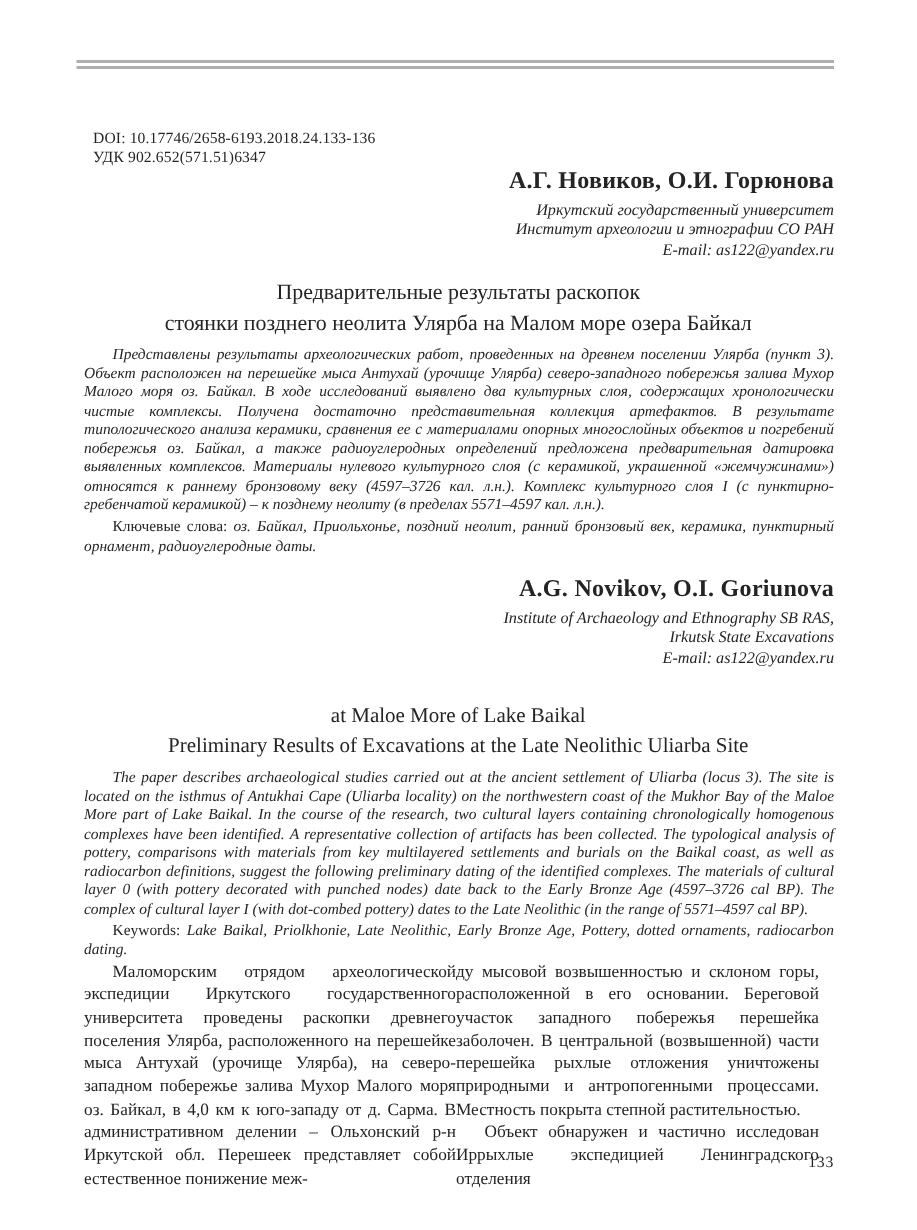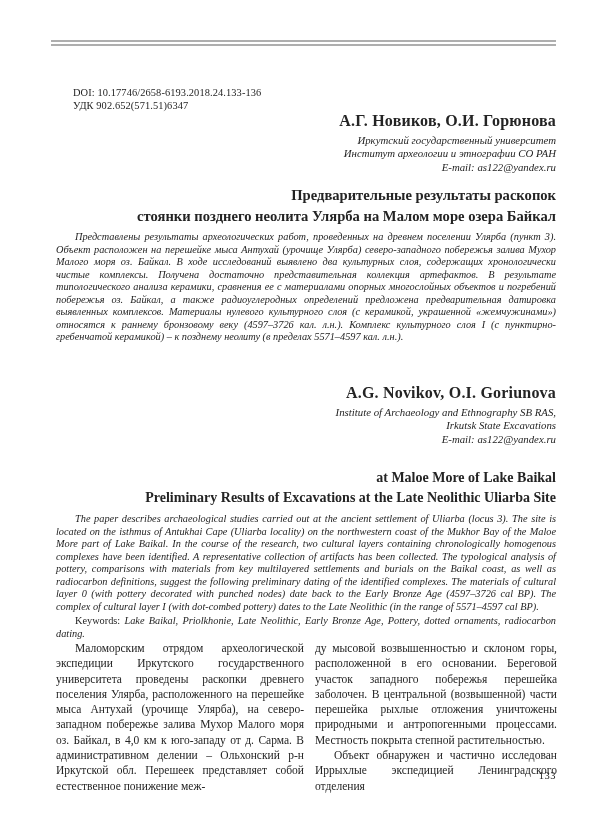--- a/index.html
+++ b/index.html
@@ -13,21 +13,21 @@
     overflow: hidden;
   }
   .rule-double {
     position: absolute;
     top: 40px; left: 51px; width: 505px; height: 2px;
     border-top: 2px solid #aeaeae;
     border-bottom: 2px solid #aeaeae;
   }
   .meta {
     position: absolute;
-    top: 87px; left: 73px;
+    top: 87px; left: 62px;
     font-size: 10.4px; line-height: 12.6px;
     letter-spacing: 0.1px;
   }
   .authors-block {
     position: absolute;
     left: 55px; width: 501px;
     text-align: right;
   }
   .authors-ru { top: 112px; }
   .authors-en { top: 384px; }
@@ -38,22 +38,22 @@
     letter-spacing: 0.2px;
   }
   .authors-block .affil {
     font-style: italic;
     font-size: 10.8px;
     line-height: 13.4px;
   }
   .title {
     position: absolute;
     left: 55px; width: 501px;
-    text-align: right;
-    font-weight: bold;
+    text-align: center;
+    font-weight: normal;
   }
   .title-ru { top: 185px; font-size: 14.6px; line-height: 20.5px; }
   .title-en { top: 468px; font-size: 14px; line-height: 19.5px; }
   .title span { display: block; }
   .abstract {
     position: absolute;
     left: 56px; width: 500px;
     font-size: 10.3px;
     line-height: 12.5px;
     text-align: justify;
@@ -73,21 +73,20 @@
     margin: 0;
   }
   .keywords-ru { top: 346px; }
   .keywords-en { top: 615px; }
   .keywords .kw-label { font-style: normal; }
   .keywords .kw-text { font-style: italic; }
   .columns {
     position: absolute;
     top: 641px; left: 56px; width: 501px;
     display: flex;
-    gap: 11px;
   }
   .col { text-align: justify; }
   .col-left { width: 248px; }
   .col-right { width: 242px; }
   .col p {
     margin: 0;
     font-size: 11.5px;
     line-height: 15.3px;
     text-align: justify;
   }
@@ -119,20 +118,24 @@
     <div class="affil">E-mail: as122@yandex.ru</div>
   </div>
 
   <div class="title title-ru">
     <span>Предварительные результаты раскопок</span>
     <span>стоянки позднего неолита Улярба на Малом море озера Байкал</span>
   </div>
 
   <p class="abstract abstract-ru">Представлены результаты археологических работ, проведенных на древнем поселении Улярба (пункт 3). Объект расположен на перешейке мыса Антухай (урочище Улярба) северо-западного побережья залива Мухор Малого моря оз. Байкал. В ходе исследований выявлено два культурных слоя, содержащих хронологически чистые комплексы. Получена достаточно представительная коллекция артефактов. В результате типологического анализа керамики, сравнения ее с материалами опорных многослойных объектов и погребений побережья оз. Байкал, а также радиоуглеродных определений предложена предварительная датировка выявленных комплексов. Материалы нулевого культурного слоя (с керамикой, украшенной «жемчужинами») относятся к раннему бронзо­вому веку (4597–3726 кал. л.н.). Комплекс культурного слоя I (с пунктирно-гребенчатой керамикой) – к позднему неолиту (в пределах 5571–4597 кал. л.н.).</p>
 
+  <p class="keywords keywords-ru">
+    <span class="kw-label">Ключевые слова:</span>
+    <span class="kw-text">оз. Байкал, Приольхонье, поздний неолит, ранний бронзовый век, керамика, пунктирный орнамент, радиоуглеродные даты.</span>
+  </p>
 
   <div class="authors-block authors-en">
     <div class="names">A.G. Novikov, O.I. Goriunova</div>
     <div class="affil">Institute of Archaeology and Ethnography SB RAS,</div>
     <div class="affil">Irkutsk State Excavations</div>
     <div class="affil">E-mail: as122@yandex.ru</div>
   </div>
 
   <div class="title title-en">
     <span>at Maloe More of Lake Baikal</span>

